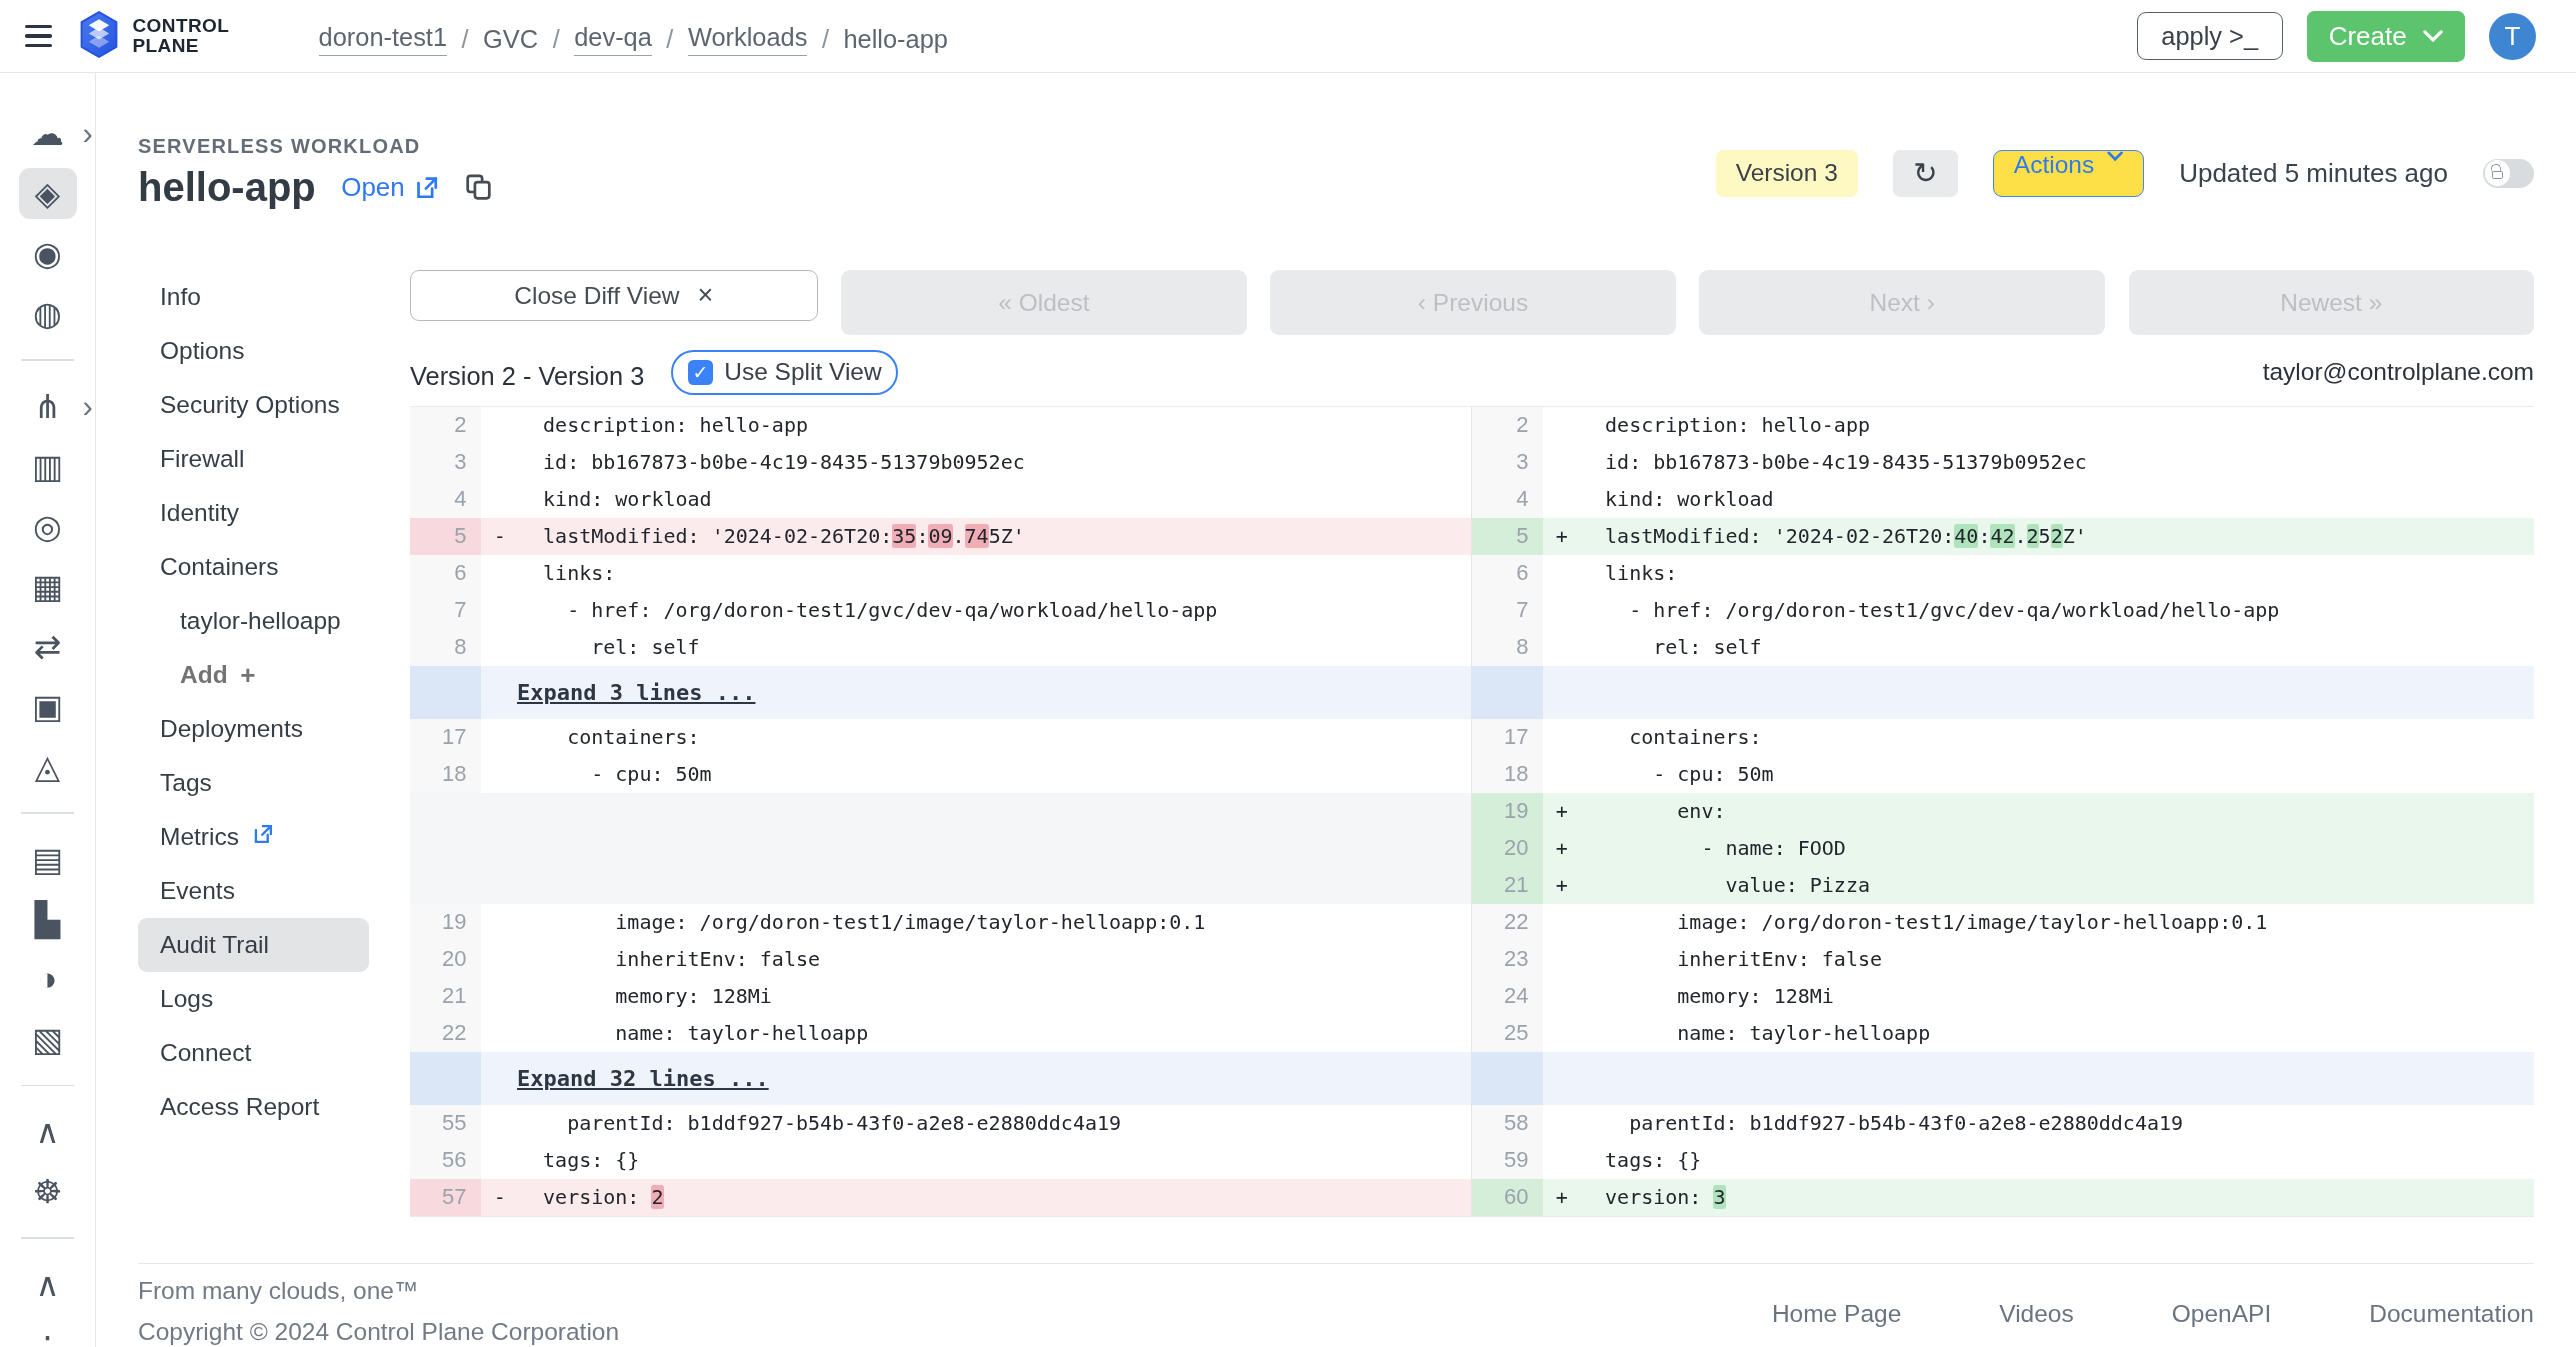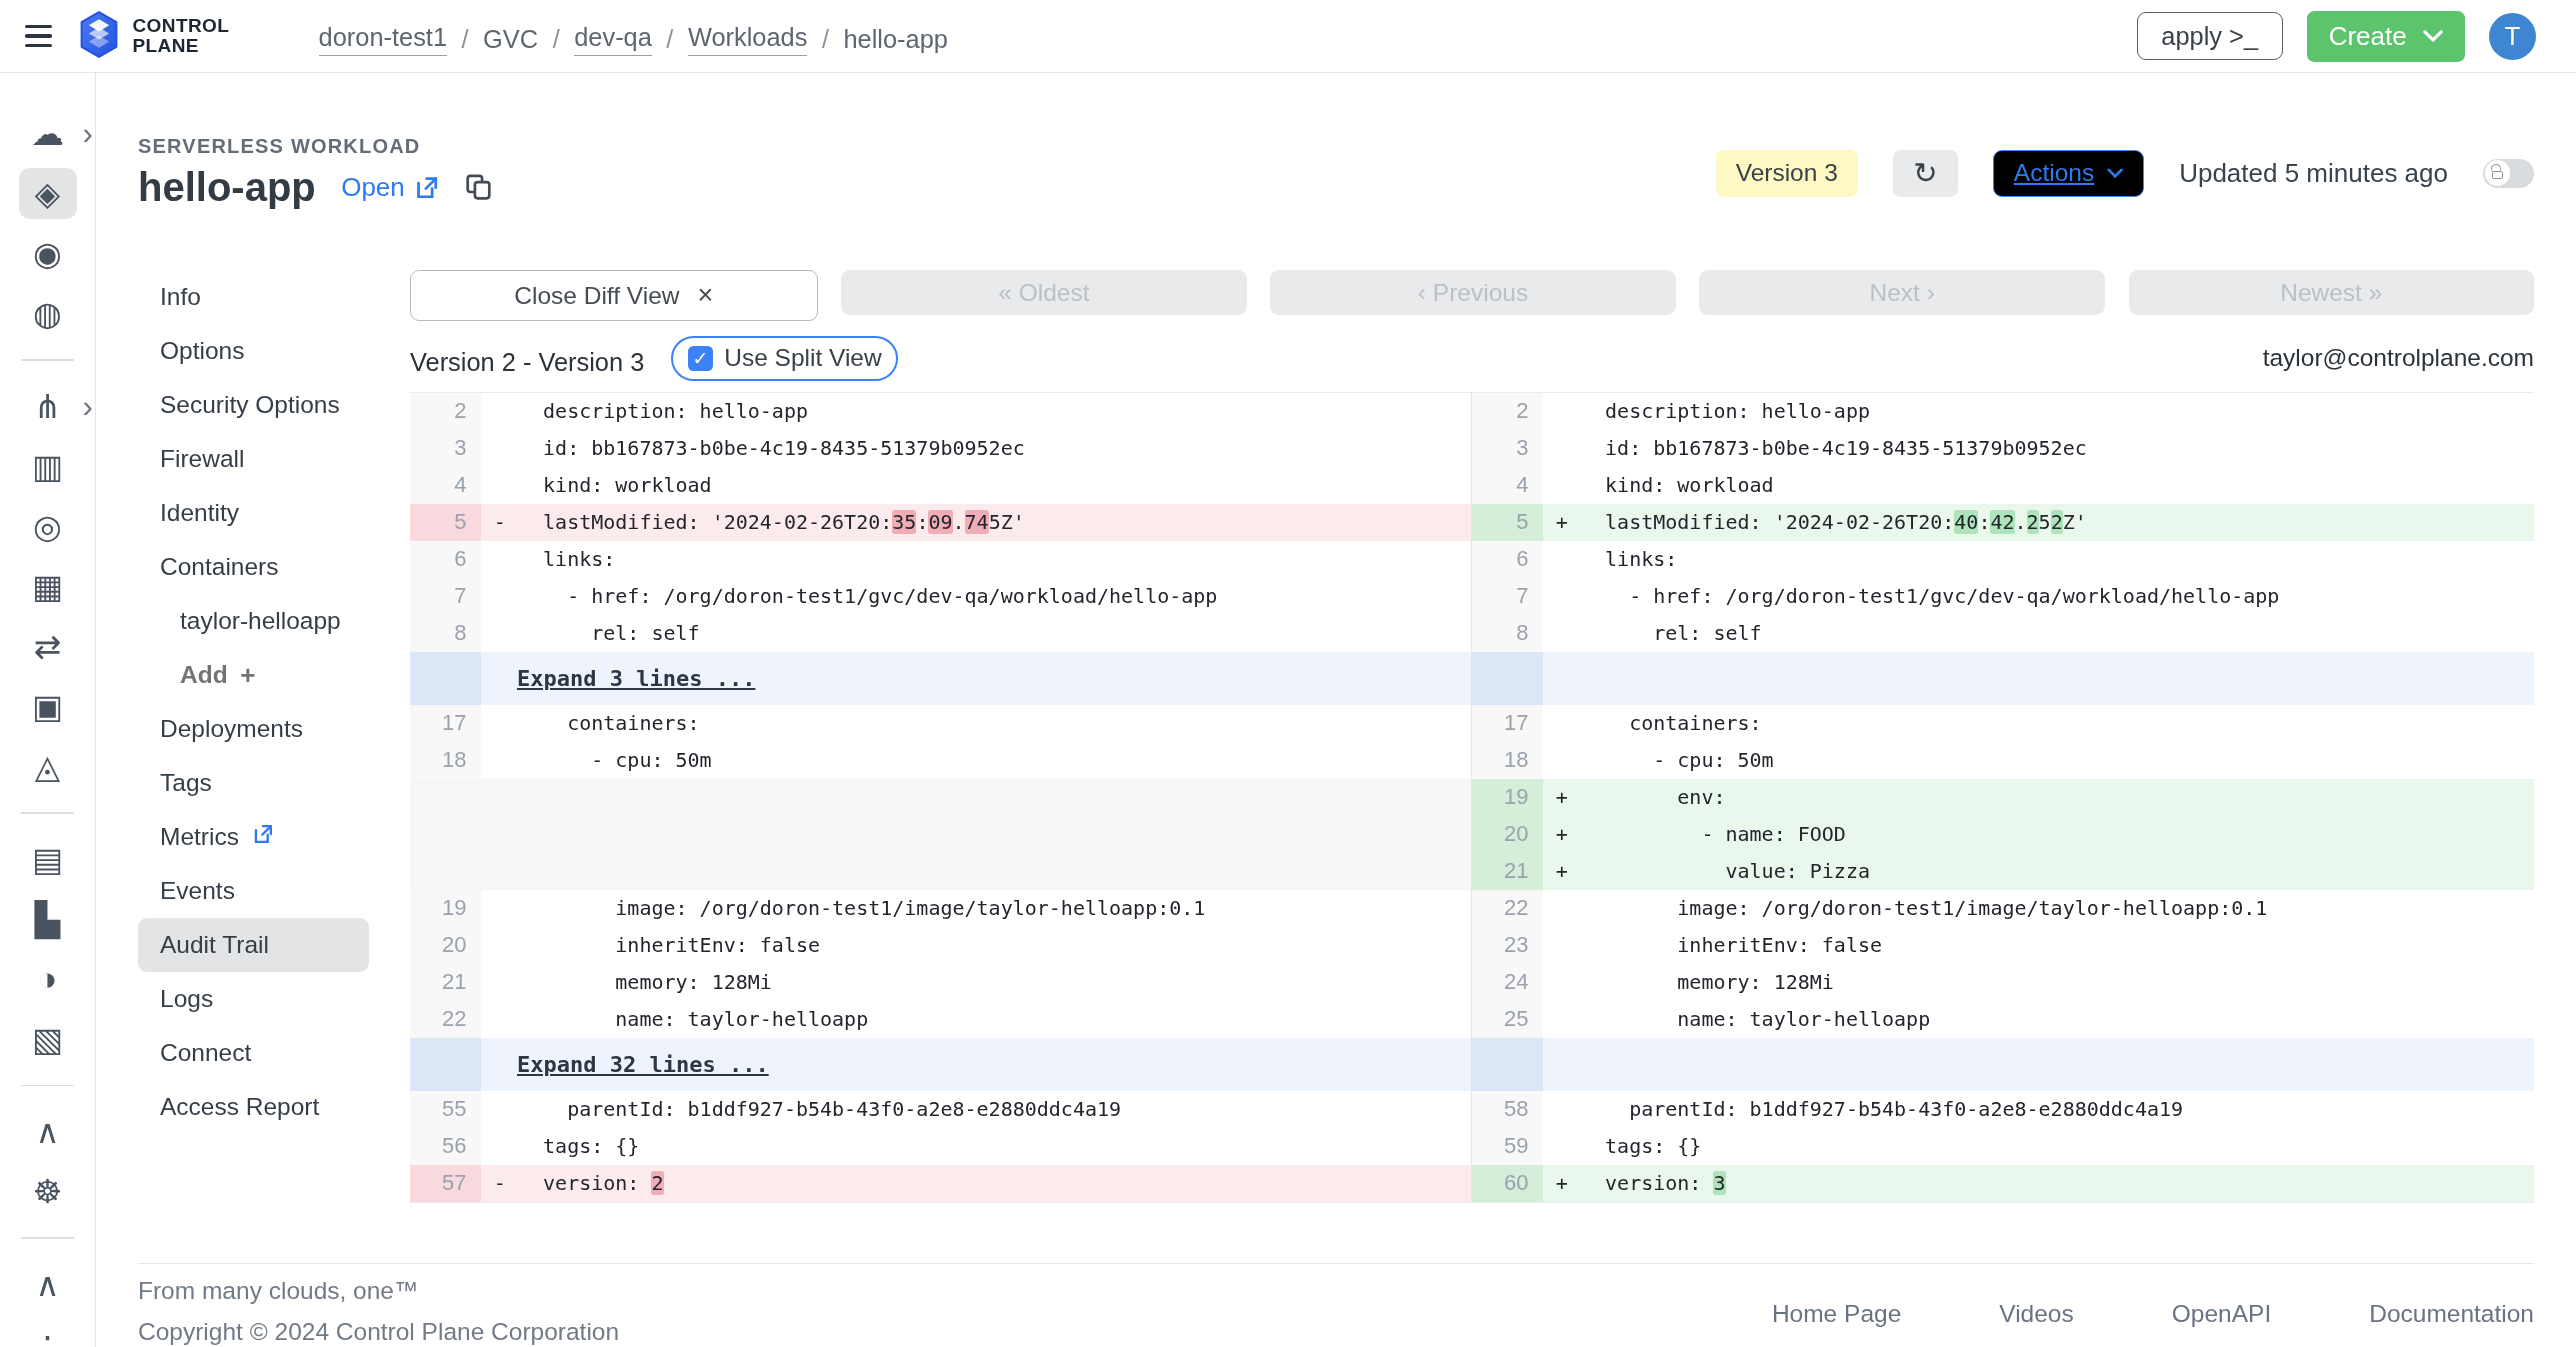--- a/index.html
+++ b/index.html
@@ -42,21 +42,21 @@
   .title-row { display:flex; align-items:center; gap:25.4px; margin-top:7.3px; }
   .page-title { font-size:40px; font-weight:bold; color:#333c45; }
   .open-link { color:#2f7af0; font-size:26px; display:flex; gap:9px; align-items:center; }
   .icon-btn { background:none; border:none; display:flex; align-items:center; }
   .head-controls { display:flex; align-items:center; gap:35px; margin-top:14.5px; height:47px; }
   .version-badge { background:#fef9c3; border-radius:7.3px; padding:0 20px; height:47px;
     display:flex; align-items:center; font-size:24.5px; color:#3a4149; }
   .refresh-btn { background:#e9eaec; border:none; border-radius:7.3px; width:65px; height:47px;
     font-size:29px; color:#3a4149; display:flex; align-items:center; justify-content:center; }
   .actions-btn { border:1.8px solid #4285f4; color:#2f7af0; border-radius:9px; height:47px;
-    padding:0 20px; font-size:24.5px; background:#000000; display:flex; align-items:center; gap:12.7px;text-decoration:underline; }
+    padding:0 20px; font-size:24.5px; background:#fde047; display:flex; gap:12.7px; }
   .updated { font-size:26px; color:#39434e; }
   .lock-toggle { width:51px; height:29px; border-radius:14.5px; background:#d9dcdf; position:relative;
     border:none; }
   .lock-knob { width:25.4px; height:25.4px; background:#fff; border-radius:50%; position:absolute;
     left:1.8px; top:1.8px; display:flex; align-items:center; justify-content:center; flex-direction:column; }
   .lock-body { width:11.8px; height:8.2px; border:1.8px solid #8b939c; border-radius:1.8px; position:relative; margin-top:4.5px; }
   .lock-body::before { content:""; position:absolute; width:8.2px; height:8.2px; border:1.8px solid #8b939c;
     border-bottom:none; border-radius:4.5px 4.5px 0 0; top:-8.2px; left:-1.8px; transform:rotate(-10deg); }
 
   
@@ -67,21 +67,21 @@
   .nav-item.selected { background:#e3e4e6; }
   .nav-item.indent { padding-left:42px; }
   .nav-item.accent { color:#737373;font-weight:bold; }
   .nav-plus { font-size:26px; }
 
   .diff-area { flex:1; min-width:0; }
   .diff-toolbar { display:flex; gap:23.6px; }
   .btn-close { flex:1; height:51px; border:1.8px solid #b6bac0; border-radius:9px; background:#fff;
     font-size:24.5px; color:#454c54; display:flex; align-items:center; justify-content:center; gap:18px; }
   .btn-close .x { font-size:27px; }
-  .btn-nav { flex:1; height:45px; border:none; border-radius:9px; background:#e9eaec; color:#bcc0c5;
+  .btn-nav { flex:1; height:65px; border:none; border-radius:9px; background:#e9eaec; color:#bcc0c5;
     font-size:24.5px; display:flex; align-items:center; justify-content:center; }
   .diff-meta { display:flex; align-items:center; margin-top:14.5px; gap:27px; height:45px; }
   .compare-label { font-size:25.4px; color:#2b323b;margin-top:8px; }
   .split-pill { border:2.7px solid #3b82f6; border-radius:25.4px; height:45px; padding:0 14.5px;
     display:flex; align-items:center; gap:11px; background:#fff; }
   .split-cb { width:25.4px; height:25.4px; background:#3b82f6; border-radius:5.4px; color:#fff; font-size:19px;
     display:flex; align-items:center; justify-content:center; }
   .split-label { font-size:24.5px; color:#39404a; }
   .user-email { margin-left:auto; font-size:24.5px; color:#2b323b; }
 

